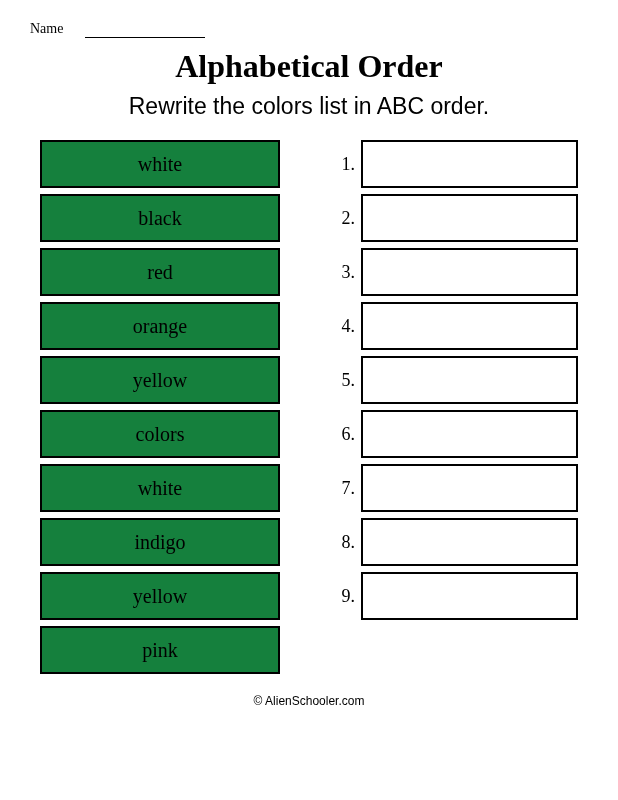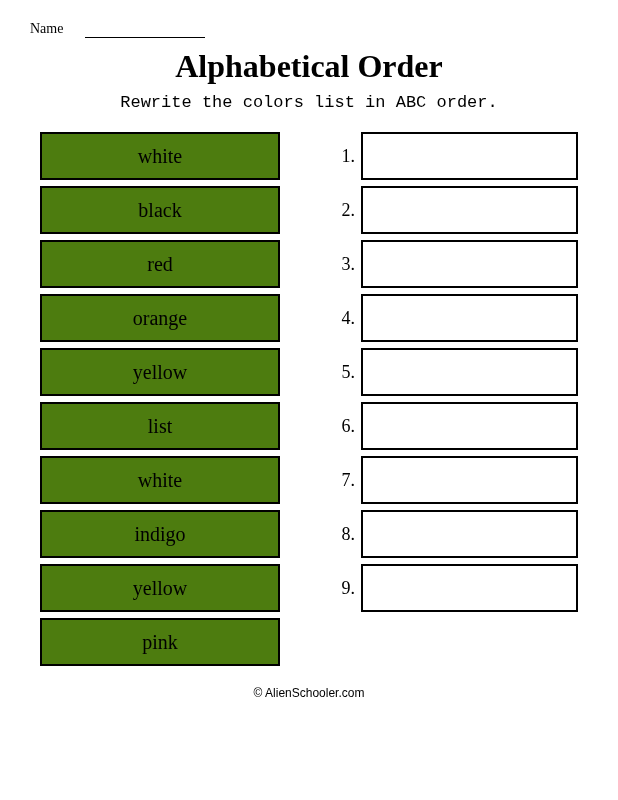--- a/index.html
+++ b/index.html
@@ -47,22 +47,22 @@
       text-align: center;
       font-size: 32px;
       font-weight: bold;
       font-family: 'Comic Sans MS', cursive;
       margin-bottom: 8px;
       margin-top: 4px;
     }
 
     .subtitle {
       text-align: center;
-      font-size: 17px;
-      font-family: Liberation Mono, monospace;
+      font-size: 23px;
+      font-family: Liberation Sans, sans-serif;
       margin-bottom: 20px;
     }
 
     .columns {
       display: flex;
       gap: 0;
       justify-content: space-between;
       align-items: flex-start;
       padding: 0 10px;
     }
@@ -80,21 +80,21 @@
       gap: 6px;
       width: 255px;
     }
 
     .word-box {
       border: 2px solid #000;
       text-align: center;
       padding: 10px 8px;
       font-size: 20px;
       font-family: 'Comic Sans MS', cursive;
-      background: #4d7c0f;
+      background: #15803d;
       min-height: 48px;
       display: flex;
       align-items: center;
       justify-content: center;
     }
 
     .answer-row {
       display: flex;
       align-items: center;
       gap: 6px;
@@ -136,21 +136,21 @@
   <div class="subtitle">Rewrite the colors list in ABC order.</div>
 
   <div class="columns">
     <div class="left-col">
 
     <div class="word-box">white</div>
         <div class="word-box">black</div>
         <div class="word-box">red</div>
         <div class="word-box">orange</div>
         <div class="word-box">yellow</div>
-        <div class="word-box">list</div>
+        <div class="word-box">colors</div>
         <div class="word-box">white</div>
         <div class="word-box">indigo</div>
         <div class="word-box">yellow</div>
         <div class="word-box">pink</div>
       </div>
     <div class="right-col">
 
     <div class="answer-row">
           <span class="answer-number">1.</span>
           <div class="answer-box"></div>

